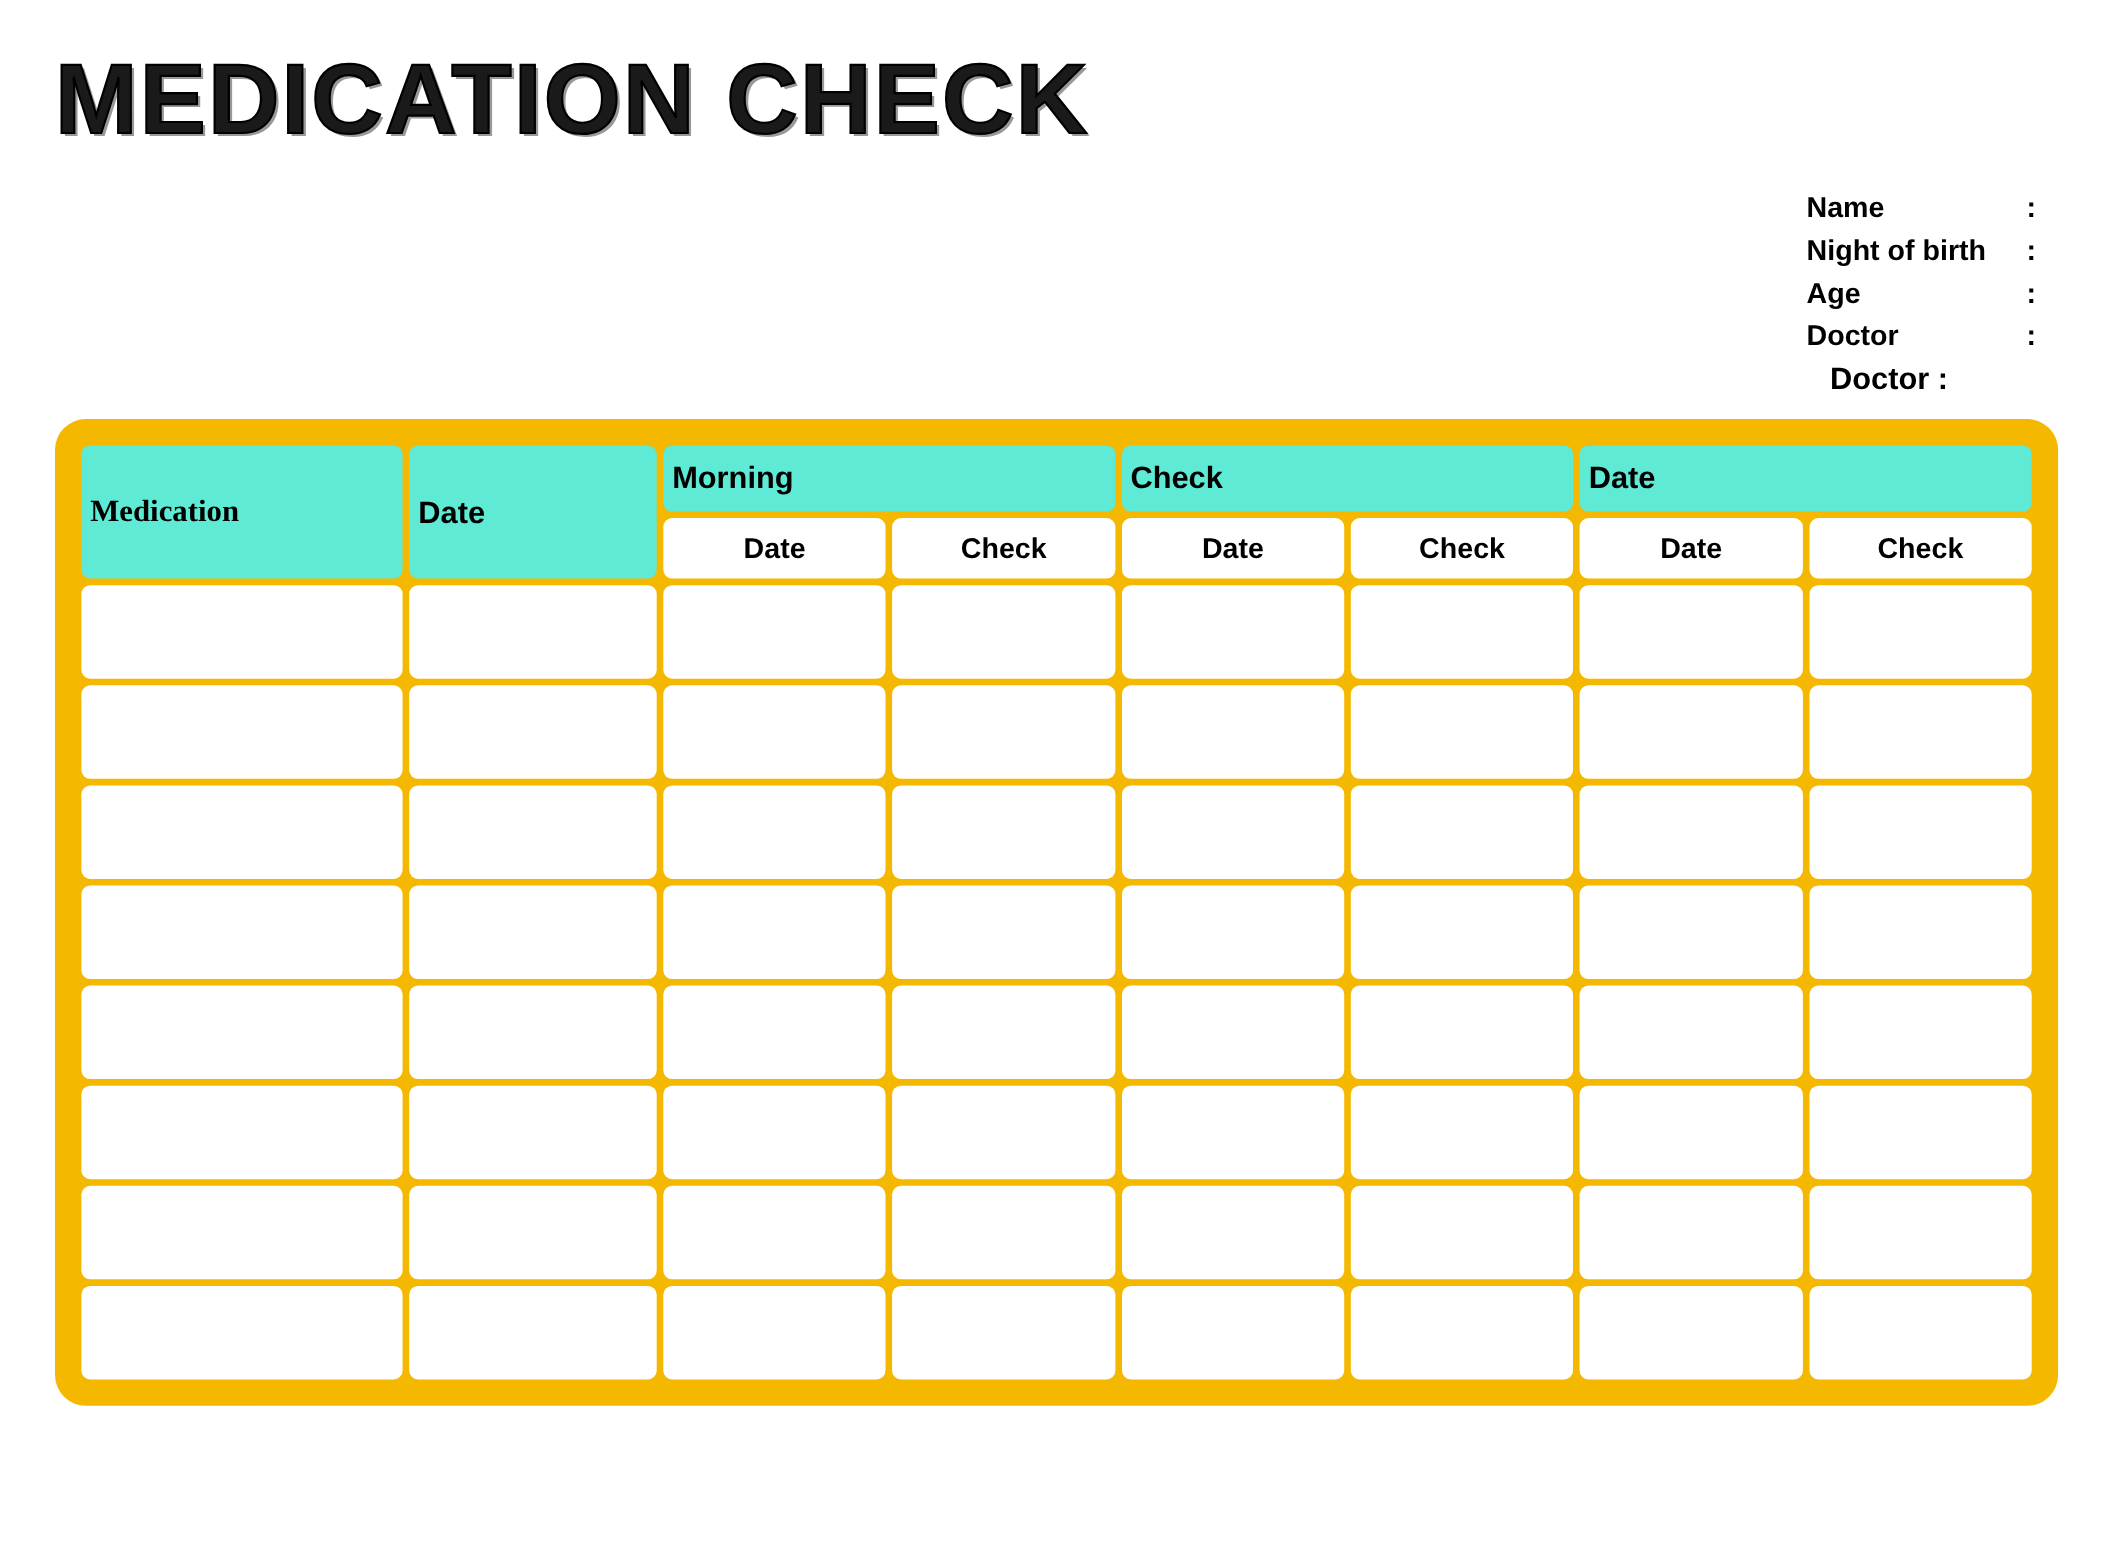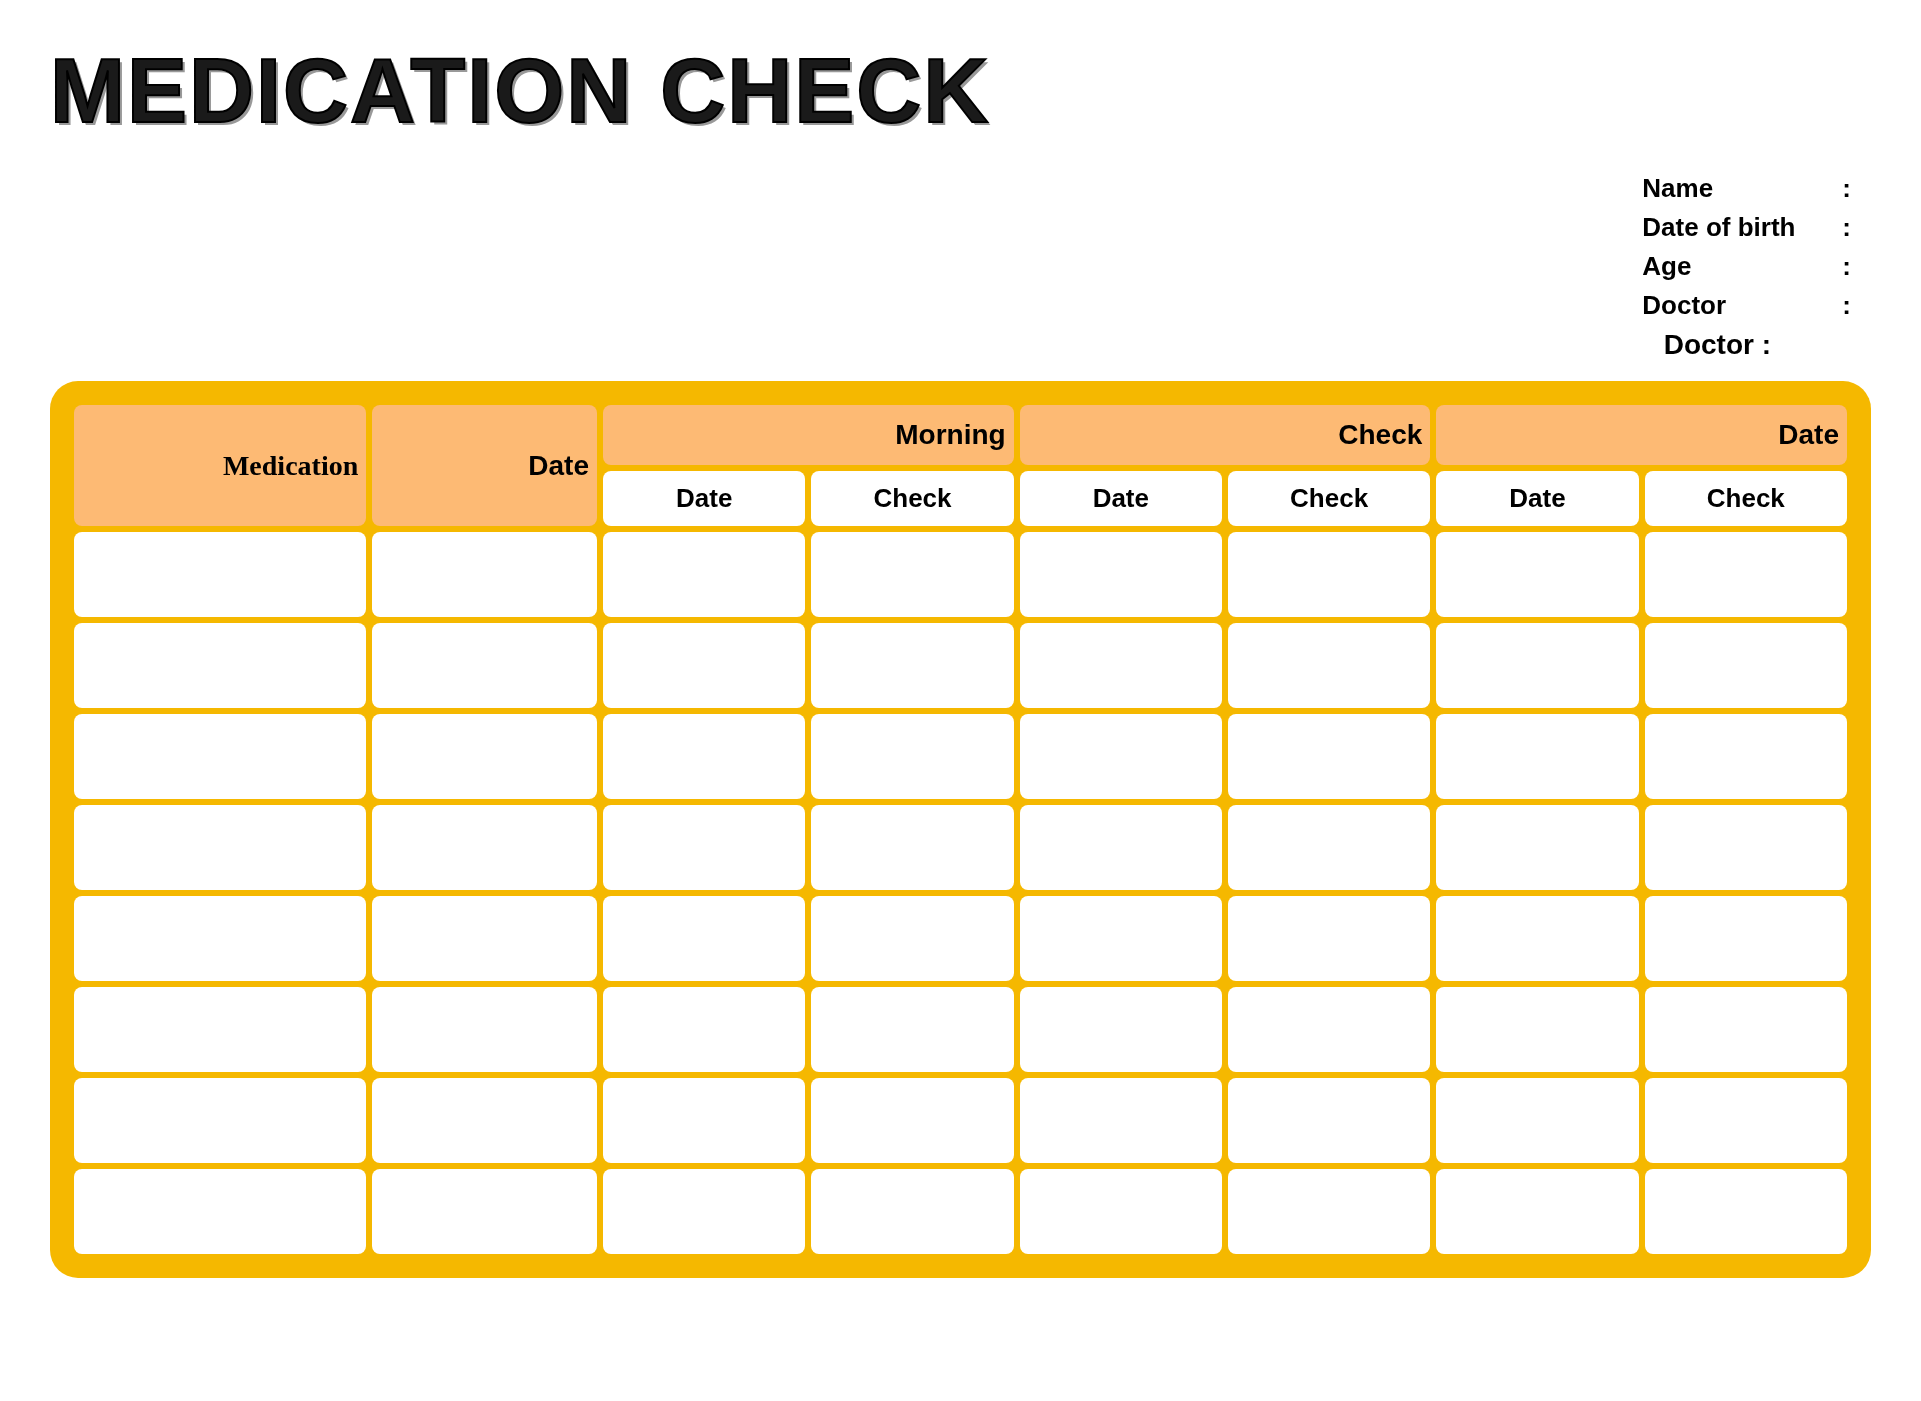--- a/index.html
+++ b/index.html
@@ -77,24 +77,24 @@
       margin-top: 10px;
     }
 
     table {
       width: 100%;
       border-collapse: separate;
       border-spacing: 6px;
     }
 
     .header-group-row th {
-      background: #fdba74;
+      background: #5eead4;
       font-weight: bold;
       font-size: 28px;
-      text-align: right;
+      text-align: left;
       padding: 14px 8px;
       border-radius: 8px;
     }
 
     .header-sub-row th {
       background: white;
       font-weight: bold;
       font-size: 26px;
       text-align: center;
       padding: 12px 8px;
@@ -136,21 +136,21 @@
 
 <h1 class="page-title">MEDICATION CHECK</h1>
 
 <div class="header-row">
   <div class="patient-fields">
     <div class="field-row">
       <span class="field-label">Name</span>
       <span class="field-colon">:</span>
     </div>
     <div class="field-row">
-      <span class="field-label">Date of birth</span>
+      <span class="field-label">Night of birth</span>
       <span class="field-colon">:</span>
     </div>
     <div class="field-row">
       <span class="field-label">Age</span>
       <span class="field-colon">:</span>
     </div>
     <div class="field-row">
       <span class="field-label">Doctor</span>
       <span class="field-colon">:</span>
     </div>

